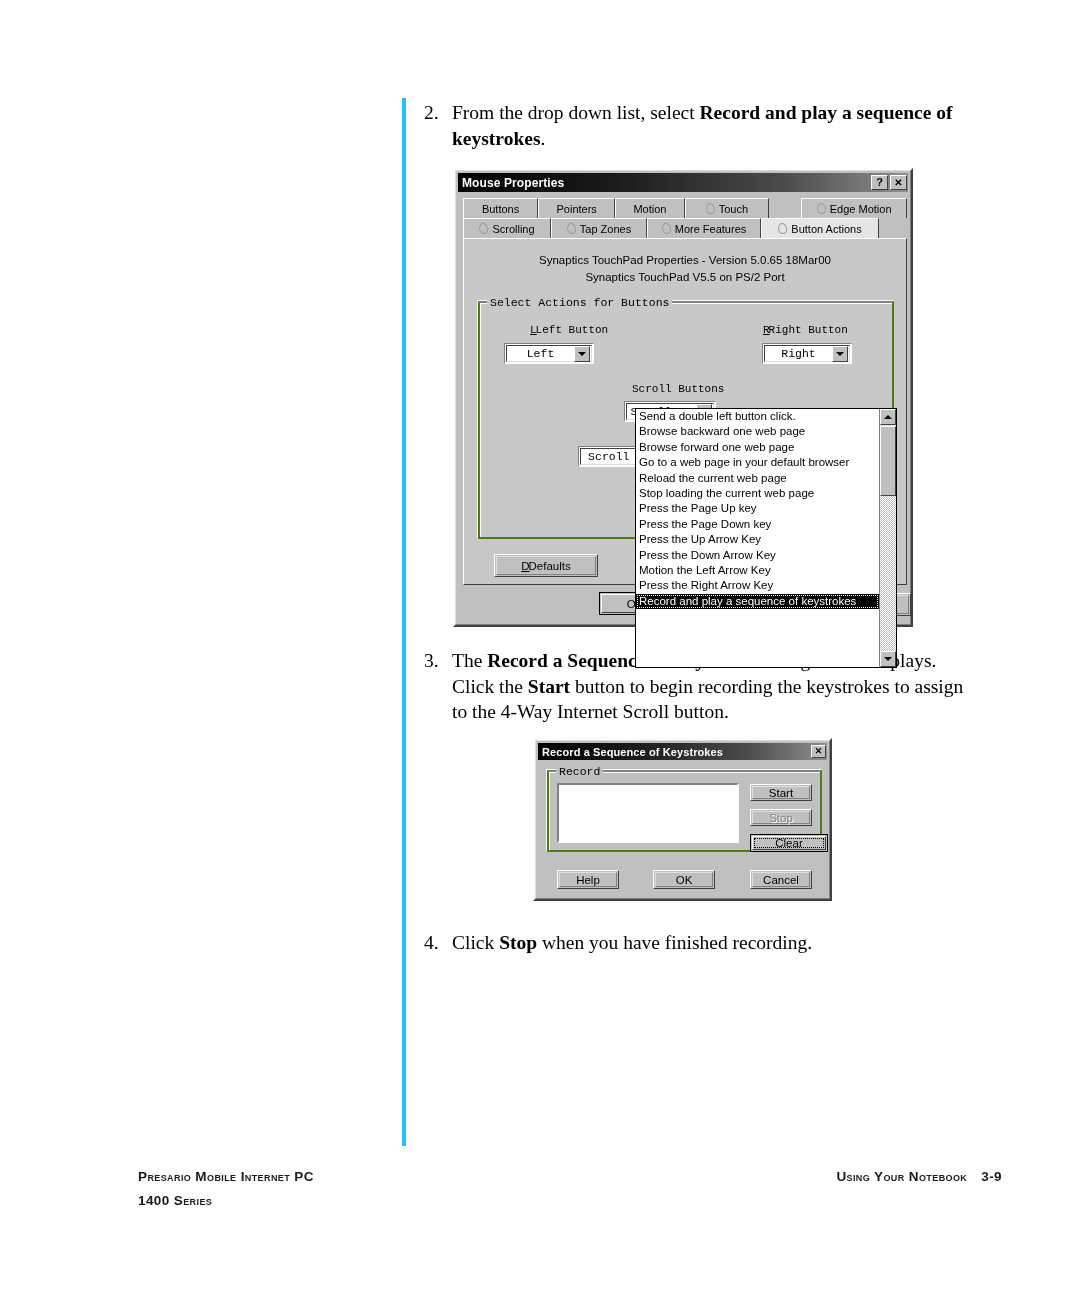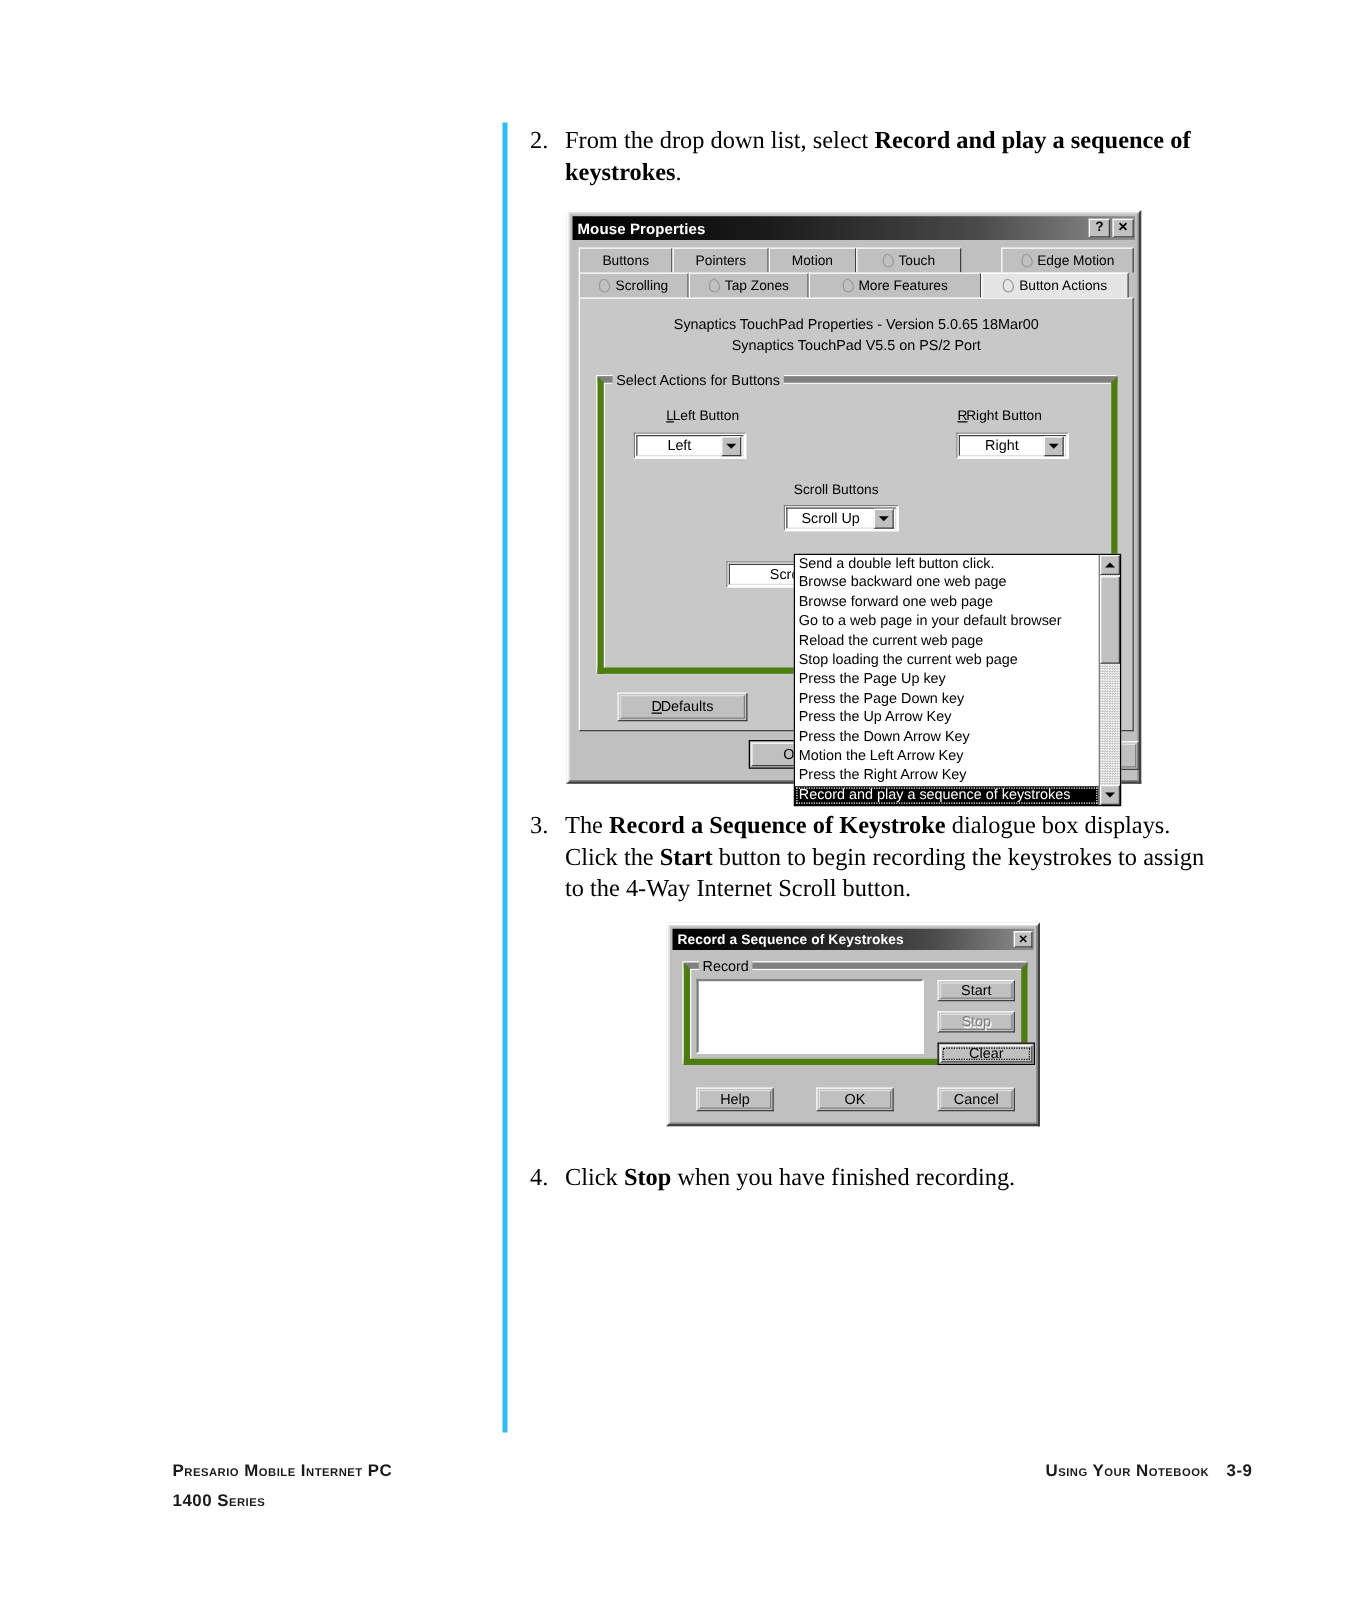--- a/index.html
+++ b/index.html
@@ -191,23 +191,24 @@
 
   .centered-line {
     text-align: center;
     font-size: 11.5px;
     white-space: nowrap;
   }
 
   
   .group {
     position: absolute;
-    border: 5px solid #4d7c0f;
+    border: 2px solid #4d7c0f;
     border-top-color: #808080;
     box-shadow: 1px 1px 0 #ffffff inset, -1px -1px 0 #ffffff;
+    font-family: Liberation Mono, monospace;
   }
   .group-label {
     position: absolute;
     top: -7px; left: 7px;
     background: #c0c0c0;
     padding: 0 3px;
     font-size: 11.5px;
     white-space: nowrap;
   }
 
@@ -438,21 +439,21 @@
       </div>
       <div class="tabrow" style="margin-top:0px;">
         <div class="tab" style="width:88px;">
           <span class="drop-icon"></span>
           <span>Scrolling</span>
         </div>
         <div class="tab" style="width:96px;">
           <span class="drop-icon"></span>
           <span>Tap Zones</span>
         </div>
-        <div class="tab" style="width:138px;">
+        <div class="tab" style="width:114px;">
           <span class="drop-icon"></span>
           <span>More Features</span>
         </div>
         <div class="tab active" style="width:118px;">
           <span class="drop-icon"></span>
           <span>Button Actions</span>
         </div>
       </div>
     </div>
 
@@ -523,21 +524,21 @@
     </div>
     <div class="btn" style="left:304px; top:423px; width:72px; height:23px;">
       <span class="bi"></span>
       <span class="lbl">Apply</span>
     </div>
     <div class="btn" style="left:384px; top:423px; width:72px; height:23px;">
       <span class="bi"></span>
       <span class="lbl">Help</span>
     </div>
 
-    <div class="listpop w9" style="left:180px; top:238px; width:262px; height:202px;margin-top:35px;">
+    <div class="listpop w9" style="left:180px; top:238px; width:262px; height:260px;">
       <div class="list-items">
         <div class="li">Send a double left button click.</div>
         <div class="li">Browse backward one web page</div>
         <div class="li">Browse forward one web page</div>
         <div class="li">Go to a web page in your default browser</div>
         <div class="li">Reload the current web page</div>
         <div class="li">Stop loading the current web page</div>
         <div class="li">Press the Page Up key</div>
         <div class="li">Press the Page Down key</div>
         <div class="li">Press the Up Arrow Key</div>

